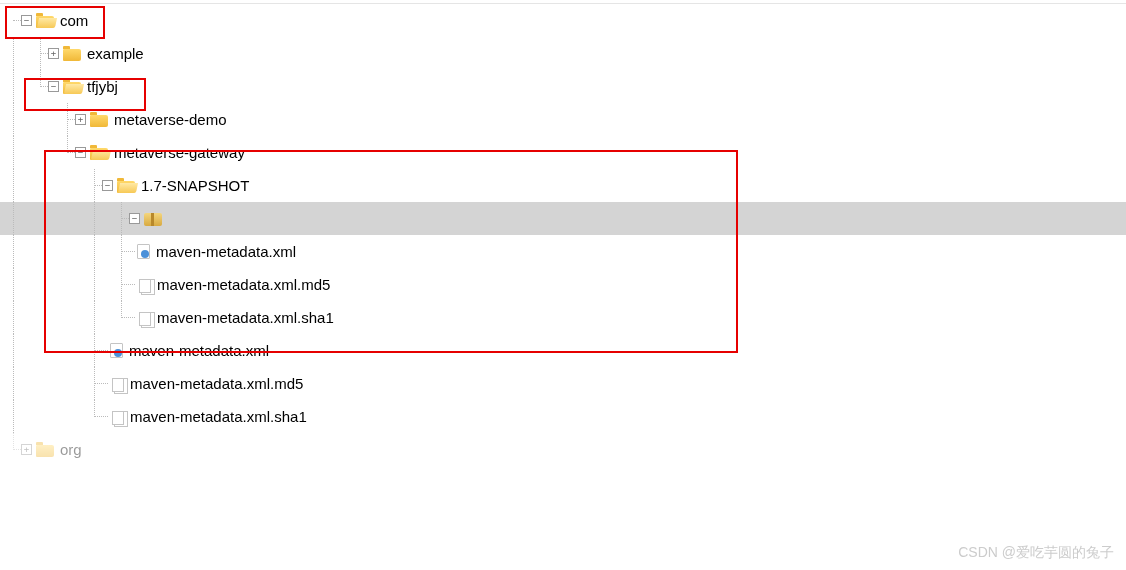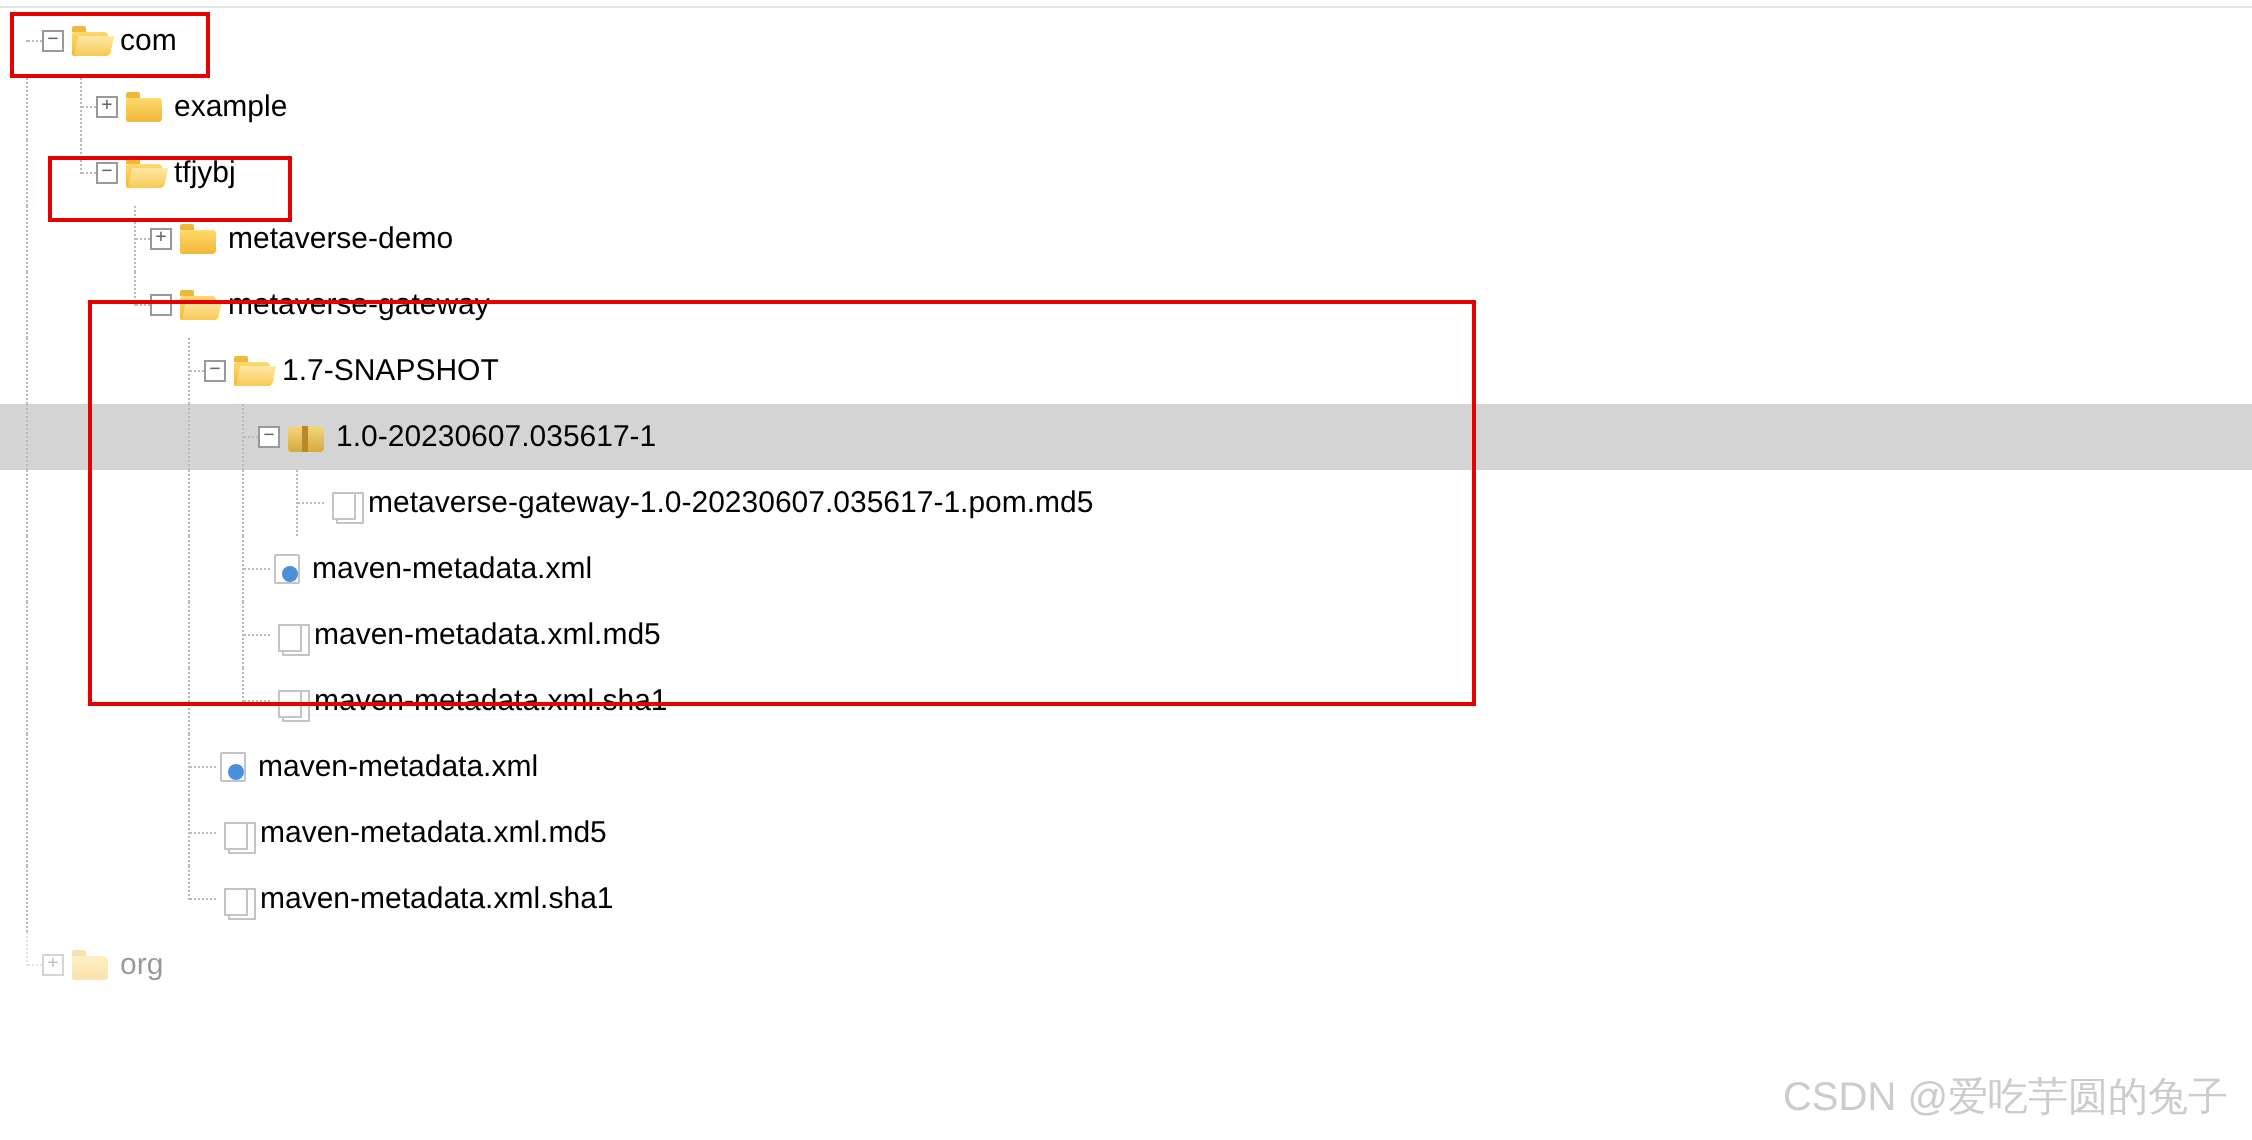--- a/index.html
+++ b/index.html
@@ -184,21 +184,21 @@
       position: absolute;
       border: 2.5px solid #e60000;
       pointer-events: none;
       z-index: 10;
     }
     .watermark {
       position: absolute;
       bottom: 8px;
       right: 12px;
       color: #ccc;
-      font-size: 20px;
+      font-size: 14px;
     }
     .top-border {
       border-top: 1px solid #e5e5e5;
       position: absolute;
       top: 3px;
       left: 0;
       right: 0;
     }
   </style>
 </head>
@@ -260,34 +260,23 @@
   </div>
 
   <div class="node selected">
     <span class="indent"></span>
     <span class="indent none"></span>
     <span class="indent none"></span>
     <span class="indent"></span>
     <span class="indent hbranch"></span>
     <span class="toggle">−</span>
     <span class="icon folder-archive"></span>
-    <span class="label">1.0-20230607.035617-1</span>
-  </div>
-
-
-  <div class="node">
-    <span class="indent"></span>
-    <span class="indent none"></span>
-    <span class="indent none"></span>
-    <span class="indent"></span>
-    <span class="indent"></span>
-    <span class="indent hbranch"></span>
-    <span class="icon file-stack"></span>
-    <span class="label">metaverse-gateway-1.0-20230607.035617-1.pom.md5</span>
-  </div>
+  </div>
+
+
 
 
   <div class="node">
     <span class="indent"></span>
     <span class="indent none"></span>
     <span class="indent none"></span>
     <span class="indent"></span>
     <span class="indent hbranch"></span>
     <span class="icon file-blue"></span>
     <span class="label">maven-metadata.xml</span>

